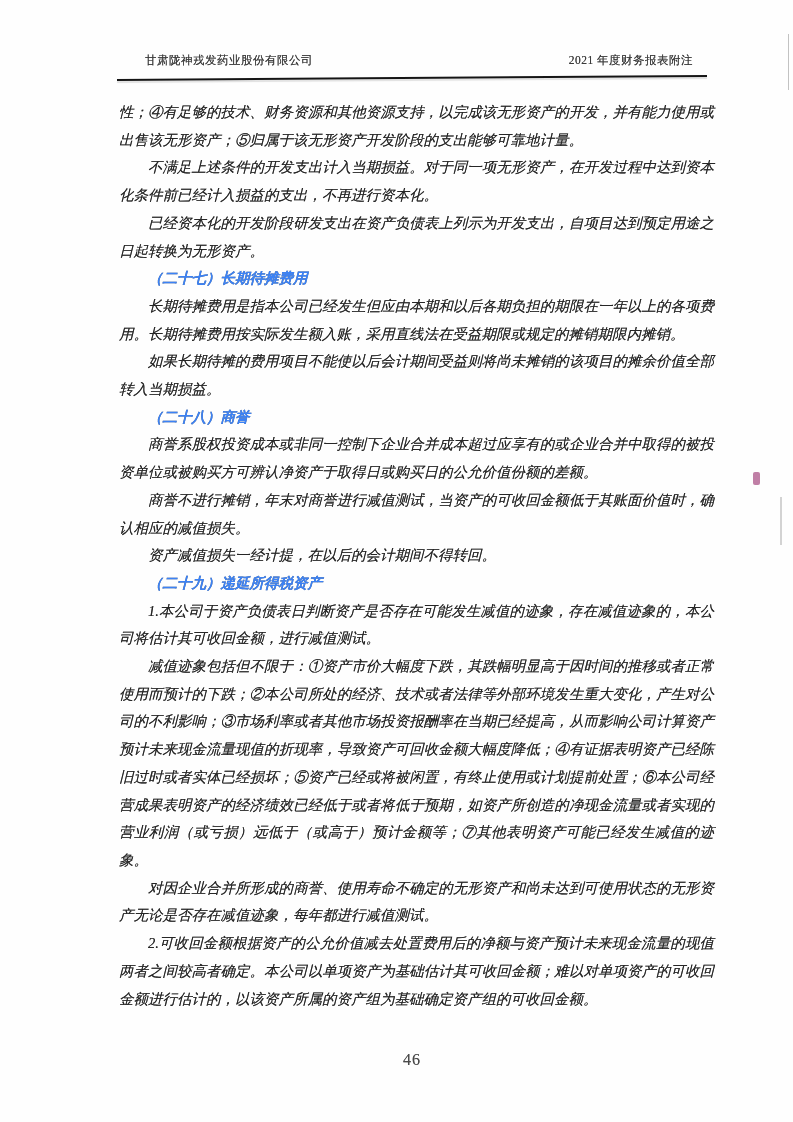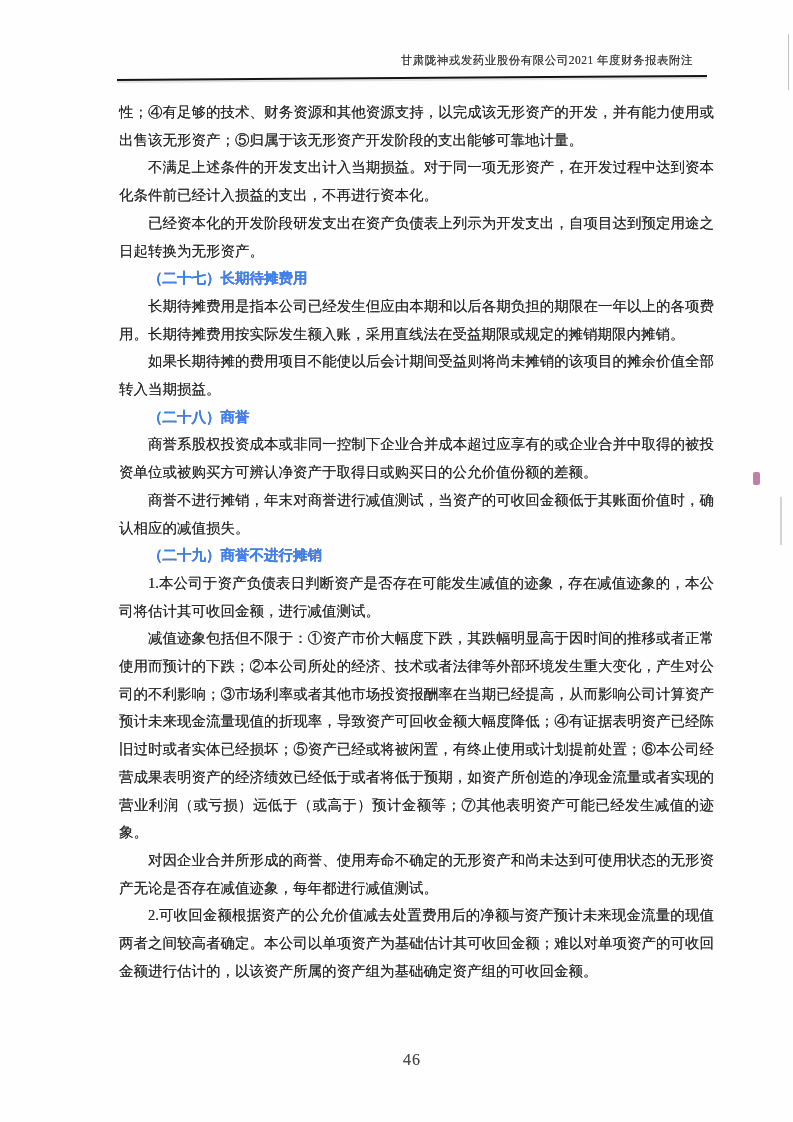--- a/index.html
+++ b/index.html
@@ -9,37 +9,38 @@
     position:relative;
     font-family:"Liberation Serif","DejaVu Serif",serif;
     overflow:hidden;
   }
   .page{
     position:absolute;inset:0;background:#fefefe;
   }
   
   .header-row{
     position:absolute;top:53px;left:145px;right:100px;
-    display:flex;justify-content:flex-end;align-items:flex-end;
+    display:flex;justify-content:space-between;align-items:flex-end;
     font-size:11.5px;color:#3a3a3a;letter-spacing:0.5px;
     text-shadow:0 0 0.5px rgba(60,60,60,.8);
   }
   .header-rule{
     position:absolute;top:79px;left:117px;width:590px;height:2px;
     background:#151515;
     box-shadow:0 2px 1px rgba(0,0,0,.12);
     transform:rotate(-0.4deg);transform-origin:left center;
   }
   
   .doc-body{
     position:absolute;top:99px;left:119px;width:595px;
     font-size:14.5px;line-height:27.7px;
     color:#262626;
     text-align:justify;
     text-shadow:0 0 0.6px rgba(50,50,50,.75);
+    font-style:italic;
   }
   .doc-body p,.doc-body h3{
     margin:0;padding:0;font-size:14.5px;line-height:27.7px;
   }
   .para{text-indent:2em;}
   .para.cont{text-indent:0;}
   .heading{font-weight:700;text-indent:2em;color:#3b82f6;}
   
   .page-number{
     position:absolute;top:1051px;left:403px;
@@ -74,21 +75,22 @@
   <div class="doc-body">
     <p class="para cont">性；④有足够的技术、财务资源和其他资源支持，以完成该无形资产的开发，并有能力使用或出售该无形资产；⑤归属于该无形资产开发阶段的支出能够可靠地计量。</p>
     <p class="para">不满足上述条件的开发支出计入当期损益。对于同一项无形资产，在开发过程中达到资本化条件前已经计入损益的支出，不再进行资本化。</p>
     <p class="para">已经资本化的开发阶段研发支出在资产负债表上列示为开发支出，自项目达到预定用途之日起转换为无形资产。</p>
     <h3 class="heading">（二十七）长期待摊费用</h3>
     <p class="para">长期待摊费用是指本公司已经发生但应由本期和以后各期负担的期限在一年以上的各项费用。长期待摊费用按实际发生额入账，采用直线法在受益期限或规定的摊销期限内摊销。</p>
     <p class="para">如果长期待摊的费用项目不能使以后会计期间受益则将尚未摊销的该项目的摊余价值全部转入当期损益。</p>
     <h3 class="heading">（二十八）商誉</h3>
     <p class="para">商誉系股权投资成本或非同一控制下企业合并成本超过应享有的或企业合并中取得的被投资单位或被购买方可辨认净资产于取得日或购买日的公允价值份额的差额。</p>
     <p class="para">商誉不进行摊销，年末对商誉进行减值测试，当资产的可收回金额低于其账面价值时，确认相应的减值损失。</p>
-    <h3 class="heading">（二十九）商誉不进行摊销</h3>
+    <p class="para">资产减值损失一经计提，在以后的会计期间不得转回。</p>
+    <h3 class="heading">（二十九）递延所得税资产</h3>
     <p class="para">1.本公司于资产负债表日判断资产是否存在可能发生减值的迹象，存在减值迹象的，本公司将估计其可收回金额，进行减值测试。</p>
     <p class="para">减值迹象包括但不限于：①资产市价大幅度下跌，其跌幅明显高于因时间的推移或者正常使用而预计的下跌；②本公司所处的经济、技术或者法律等外部环境发生重大变化，产生对公司的不利影响；③市场利率或者其他市场投资报酬率在当期已经提高，从而影响公司计算资产预计未来现金流量现值的折现率，导致资产可回收金额大幅度降低；④有证据表明资产已经陈旧过时或者实体已经损坏；⑤资产已经或将被闲置，有终止使用或计划提前处置；⑥本公司经营成果表明资产的经济绩效已经低于或者将低于预期，如资产所创造的净现金流量或者实现的营业利润（或亏损）远低于（或高于）预计金额等；⑦其他表明资产可能已经发生减值的迹象。</p>
     <p class="para">对因企业合并所形成的商誉、使用寿命不确定的无形资产和尚未达到可使用状态的无形资产无论是否存在减值迹象，每年都进行减值测试。</p>
     <p class="para">2.可收回金额根据资产的公允价值减去处置费用后的净额与资产预计未来现金流量的现值两者之间较高者确定。本公司以单项资产为基础估计其可收回金额；难以对单项资产的可收回金额进行估计的，以该资产所属的资产组为基础确定资产组的可收回金额。</p>
   </div>
 
   <div class="page-number">46</div>
 
   <div class="artifact-vline-top"></div>
   <div class="artifact-vline-mid"></div>

